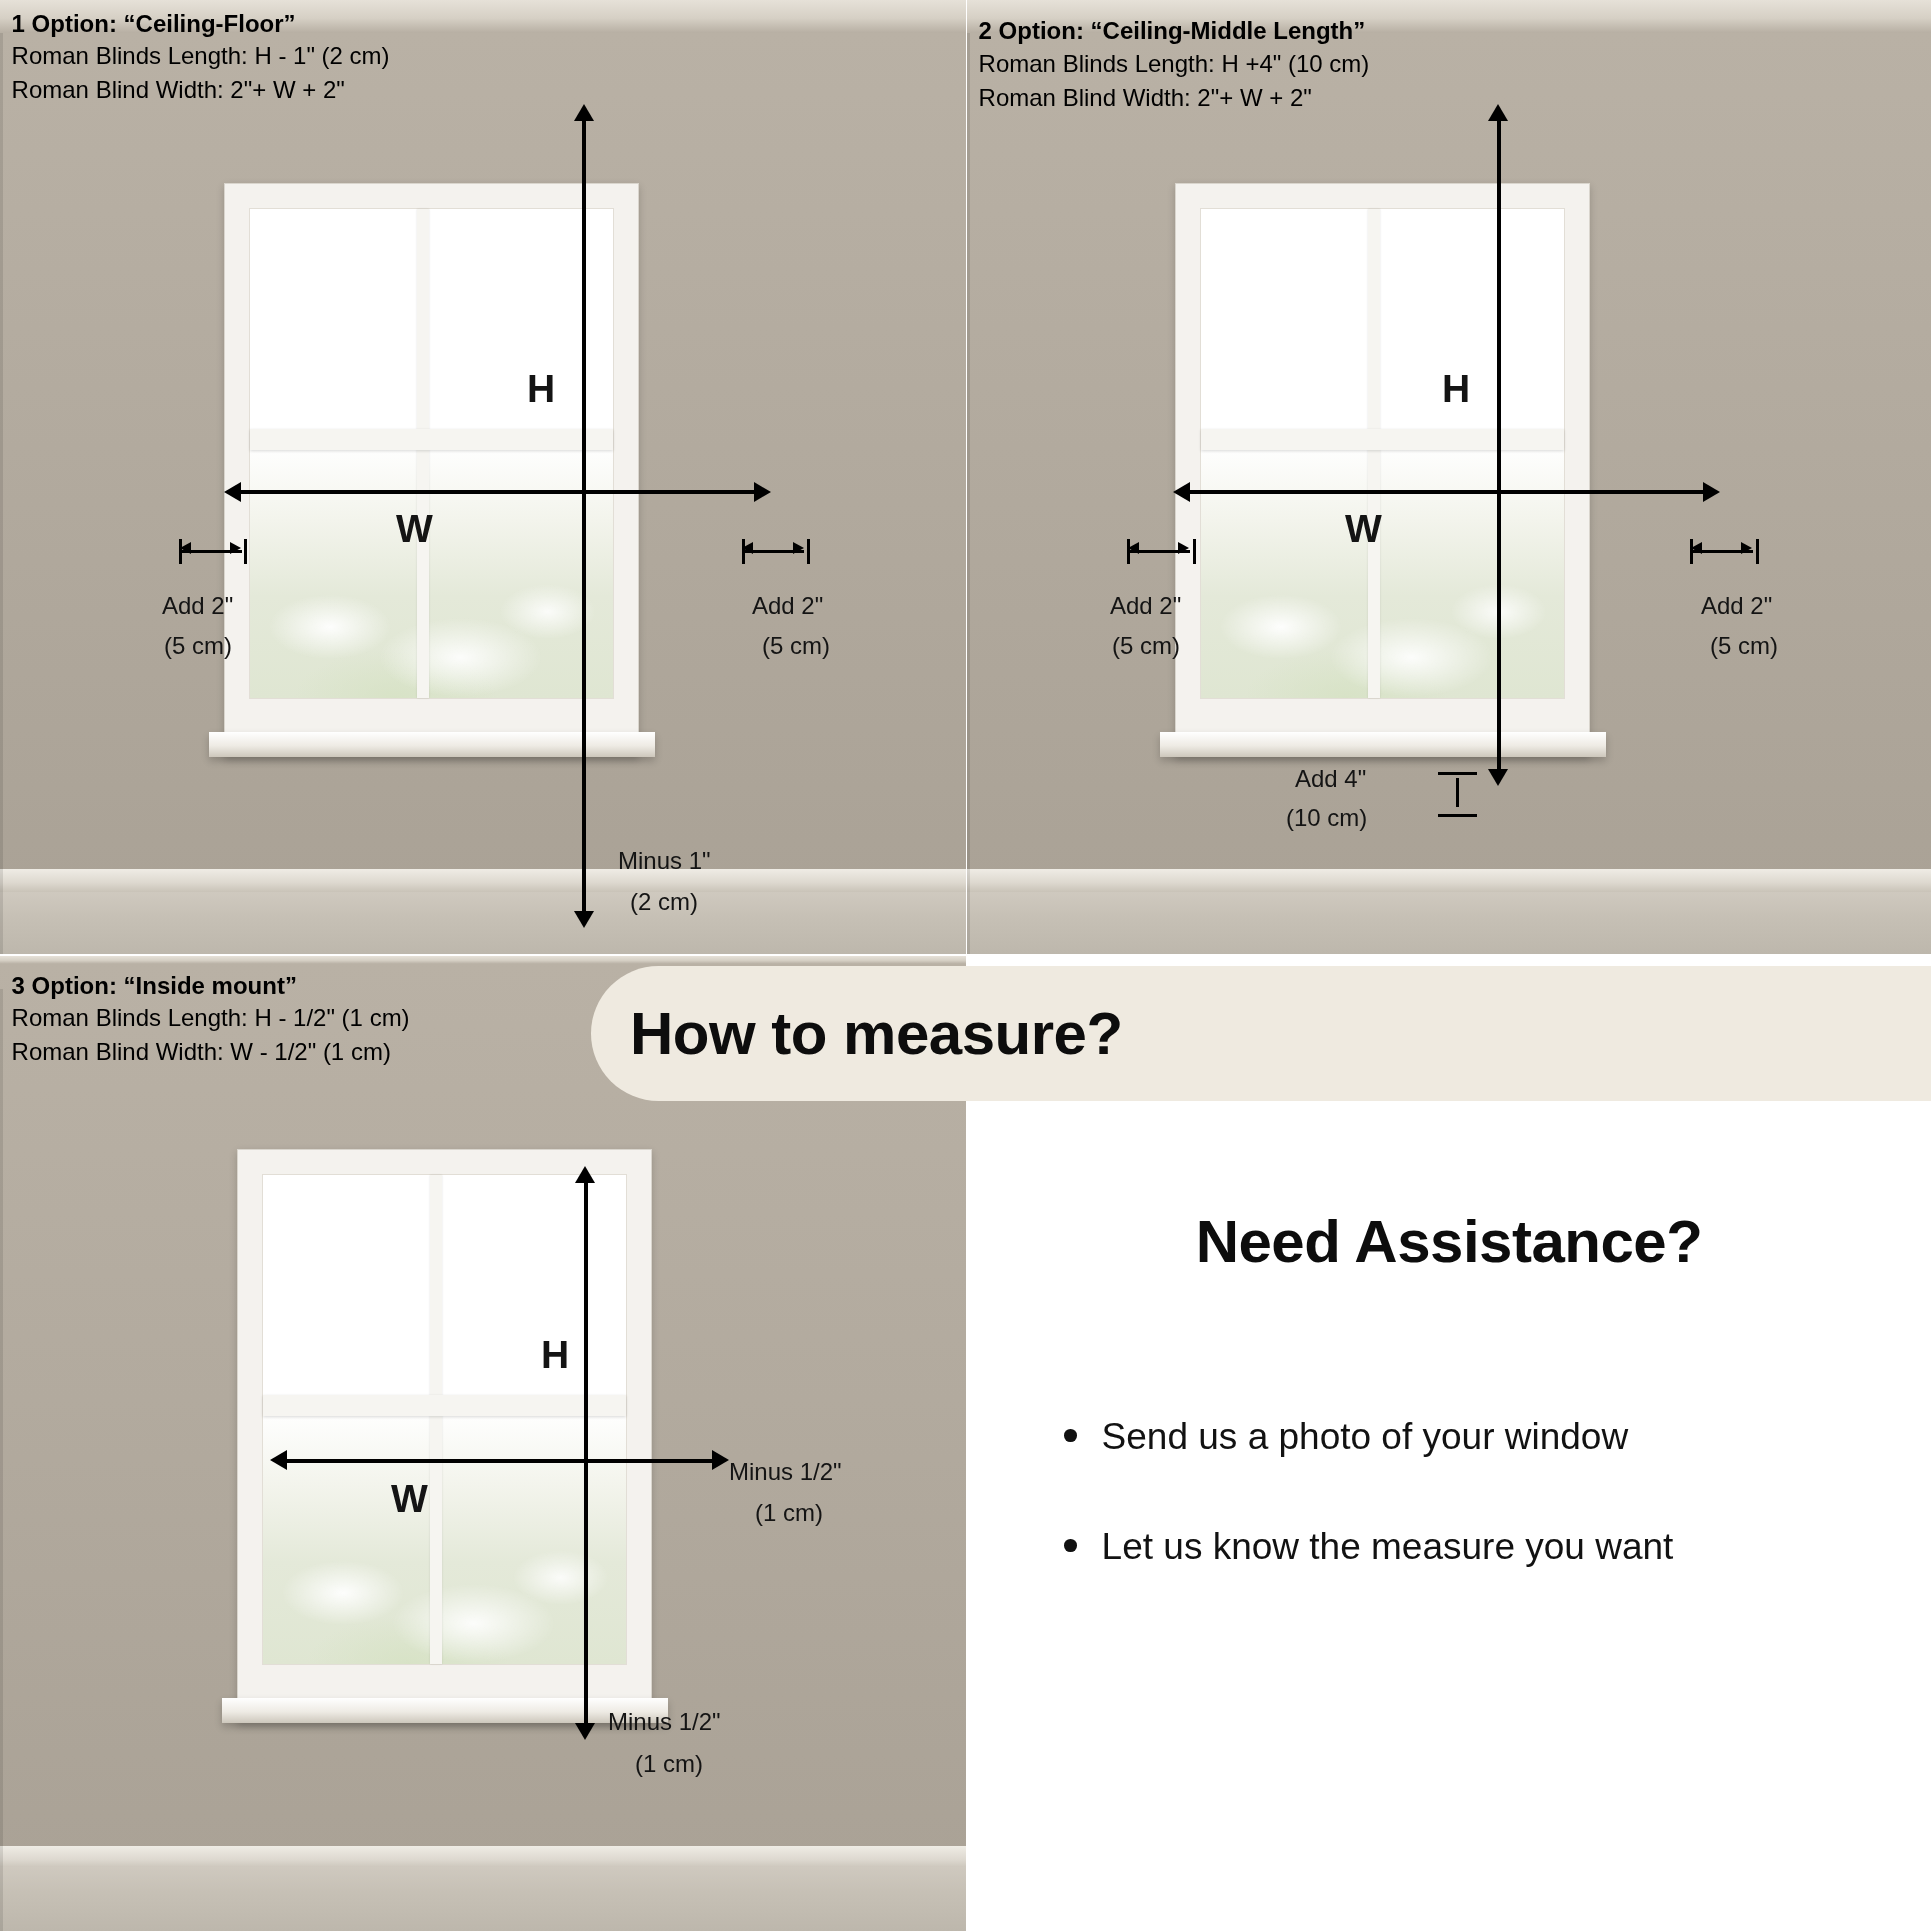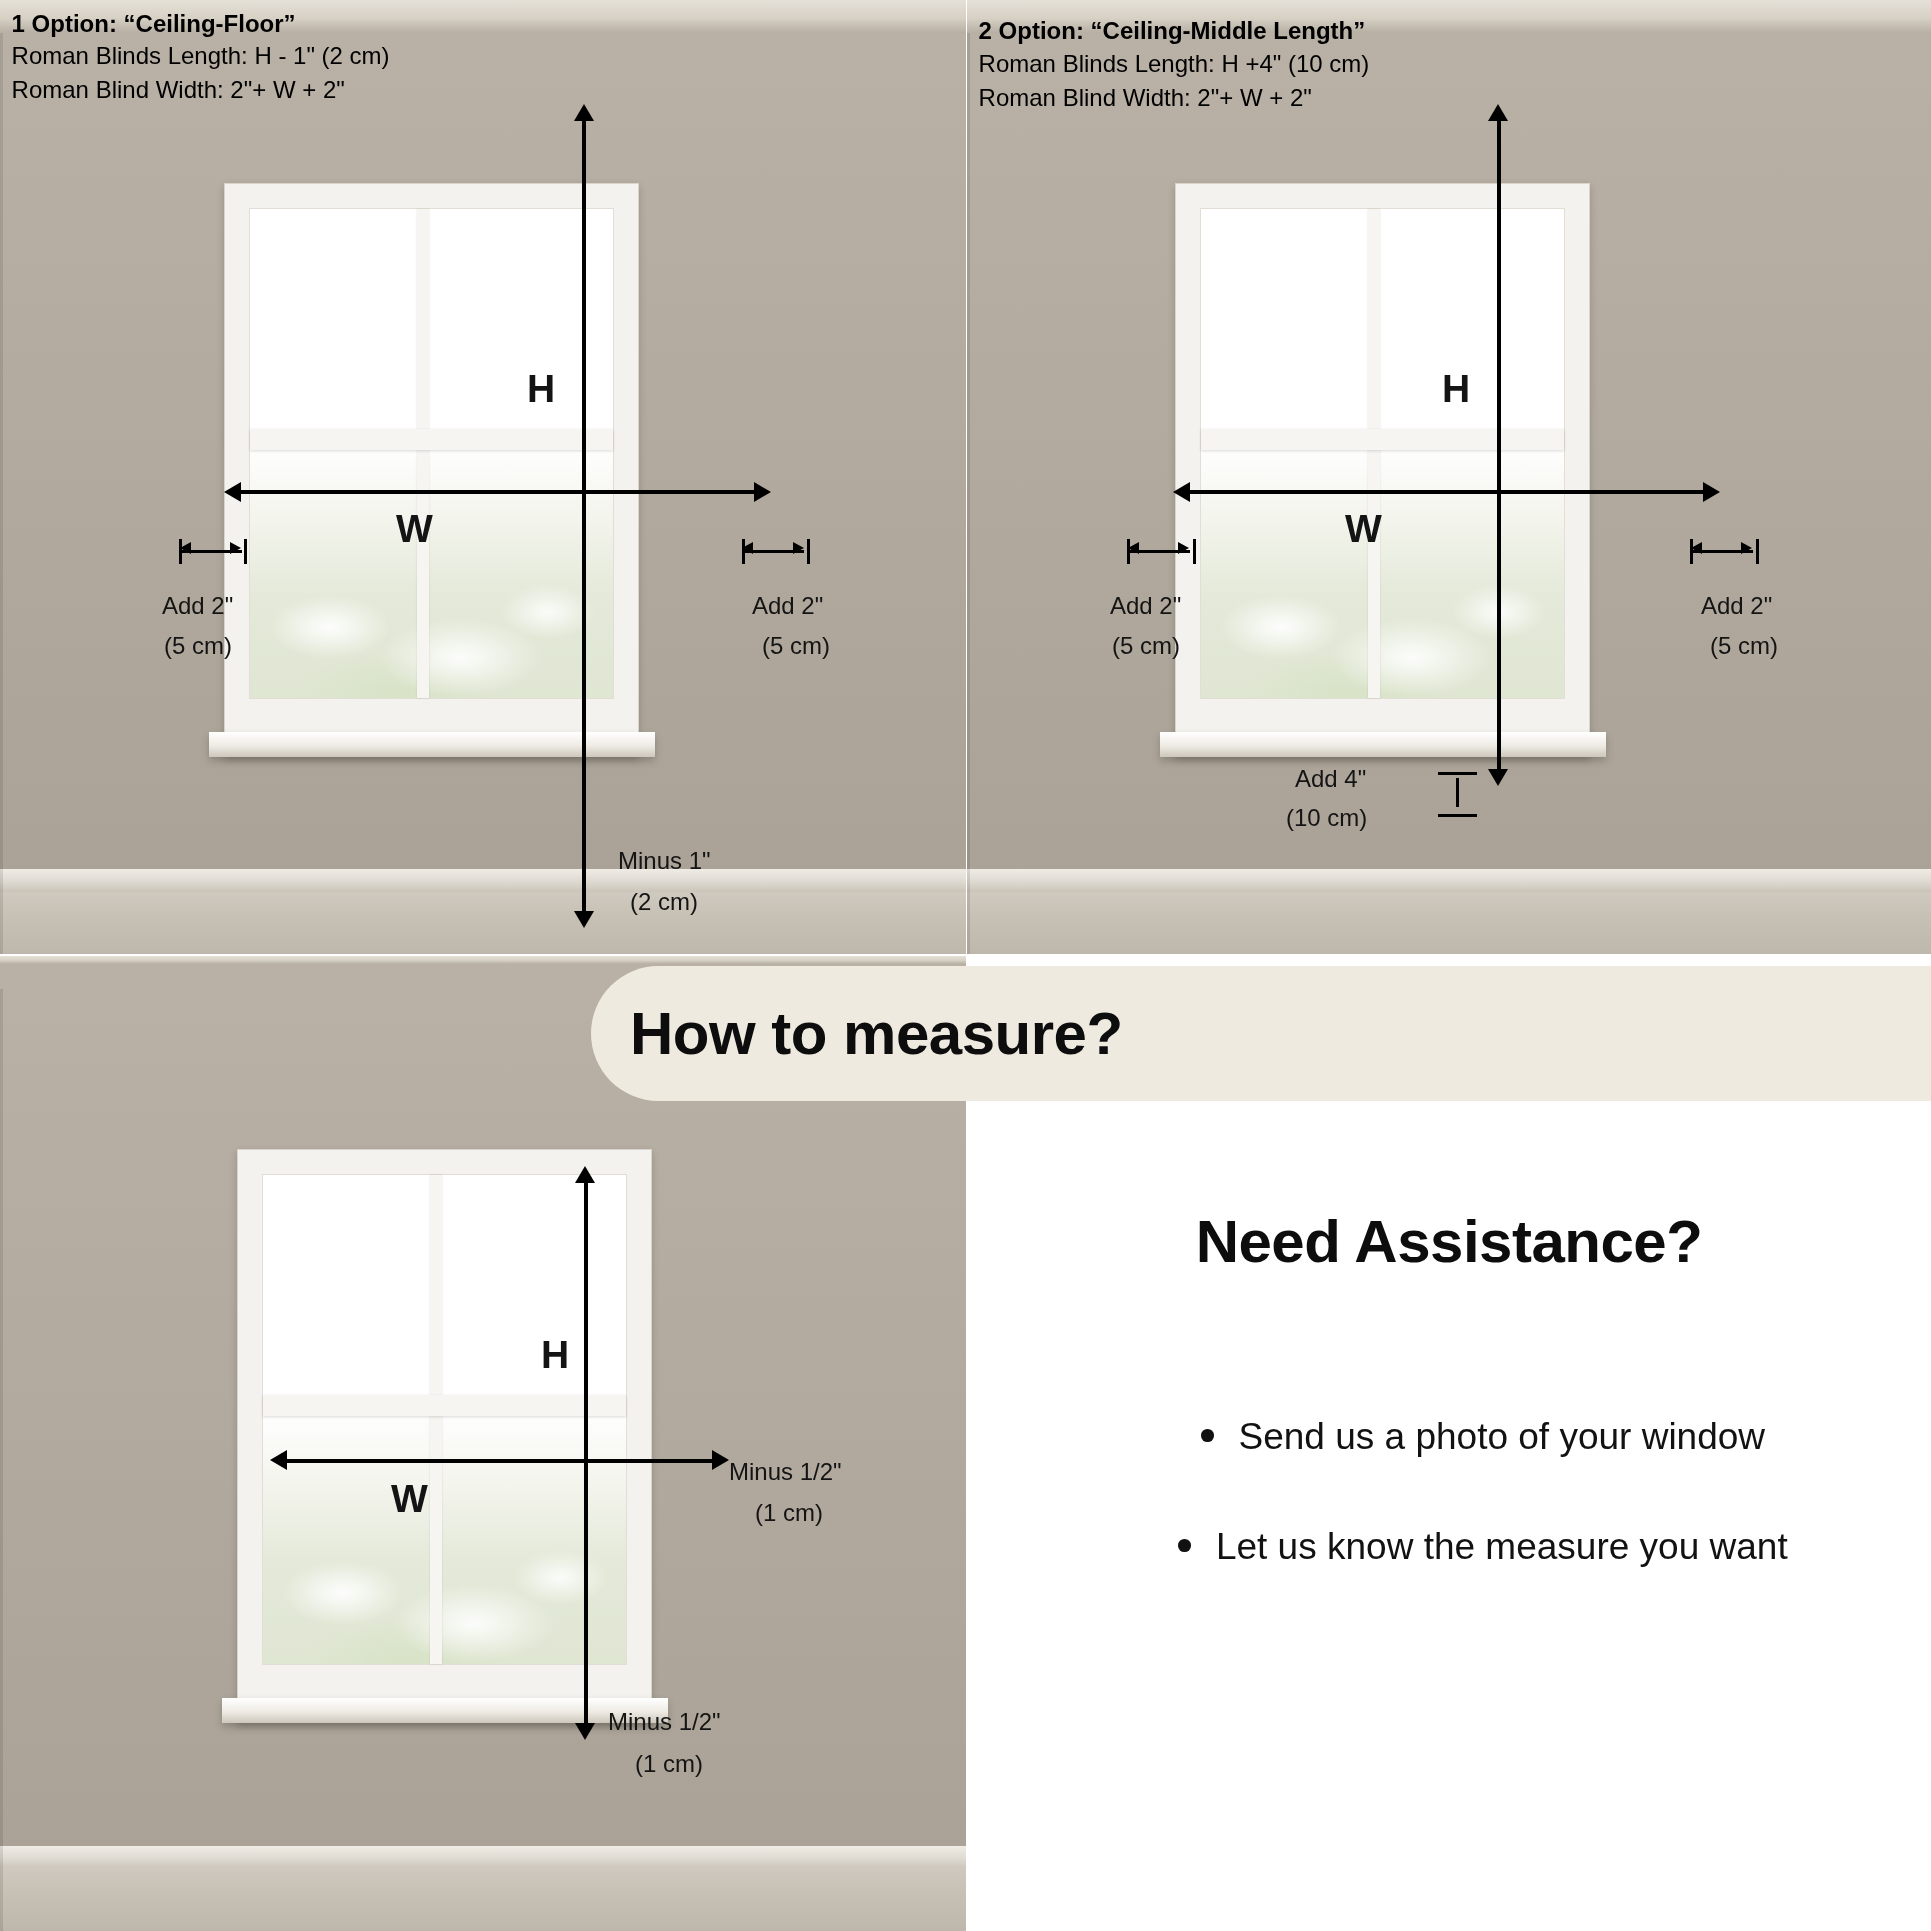--- a/index.html
+++ b/index.html
@@ -73,21 +73,21 @@
   .banner{position:absolute;left:591px;top:966px;width:1342px;height:135px;
     background:#efeae0;border-radius:68px 0 0 68px;z-index:60;
     display:flex;align-items:center;}
   .banner span{font-size:60px;font-weight:bold;color:#0d0d0d;margin-left:39px;letter-spacing:-0.5px;}
 
   
   .assist{position:absolute;left:967px;top:1101px;width:964px;height:830px;background:#fff;z-index:50;}
   .assist h2{position:absolute;left:0;right:0;top:106px;margin:0;text-align:center;
     font-size:60px;font-weight:bold;color:#0d0d0d;letter-spacing:-0.5px;}
   .bullets{position:absolute;left:97px;top:309px;right:29px;}
-  .bullet{display:flex;align-items:flex-start;margin-bottom:56px;justify-content:center;}
+  .bullet{display:flex;align-items:flex-start;margin-bottom:56px;}
   .dot{width:12.6px;height:12.6px;border-radius:50%;background:#111;margin-top:19.3px;margin-right:25px;flex:0 0 auto;}
   .btext{font-size:37px;color:#121212;line-height:1.45;}
 </style>
 </head>
 <body>
 
 <div class="canvas">
 
   <div class="panel p1">
     <div class="room">
@@ -241,20 +241,25 @@
         <div class="glass-top" style="left:0;top:0;right:0;height:48%;"></div>
         <div class="glass-bot" style="left:0;top:48%;right:0;bottom:0;">
           <div class="clouds"></div>
         </div>
         <div class="mullion-v" style="left:46%;top:0;width:11.6px;height:100%;"></div>
         <div class="mullion-h" style="left:0;top:45%;width:100%;height:21px;"></div>
       </div>
       <div class="sill" style="left:-15.4px;bottom:0px;width:446px;height:25px;"></div>
     </div>
 
+    <div class="hdr" style="left:11.6px;top:13.5px;">
+      <div class="t1">3 Option: “Inside mount”</div>
+      <div class="t2">Roman Blinds Length: H - 1/2" (1 cm)</div>
+      <div class="t2">Roman Blind Width: W - 1/2" (1 cm)</div>
+    </div>
 
     <div class="meas">
       <div class="arrow arr-up" style="left:575px;top:210px;"></div>
       <div class="vline" style="left:584px;top:226px;height:541px;"></div>
       <div class="arrow arr-down" style="left:575px;top:767px;"></div>
     </div>
     <div class="lbl big" style="left:541px;top:377px;">H</div>
 
     <div class="meas">
       <div class="arrow arr-left" style="left:270px;top:494px;"></div>

